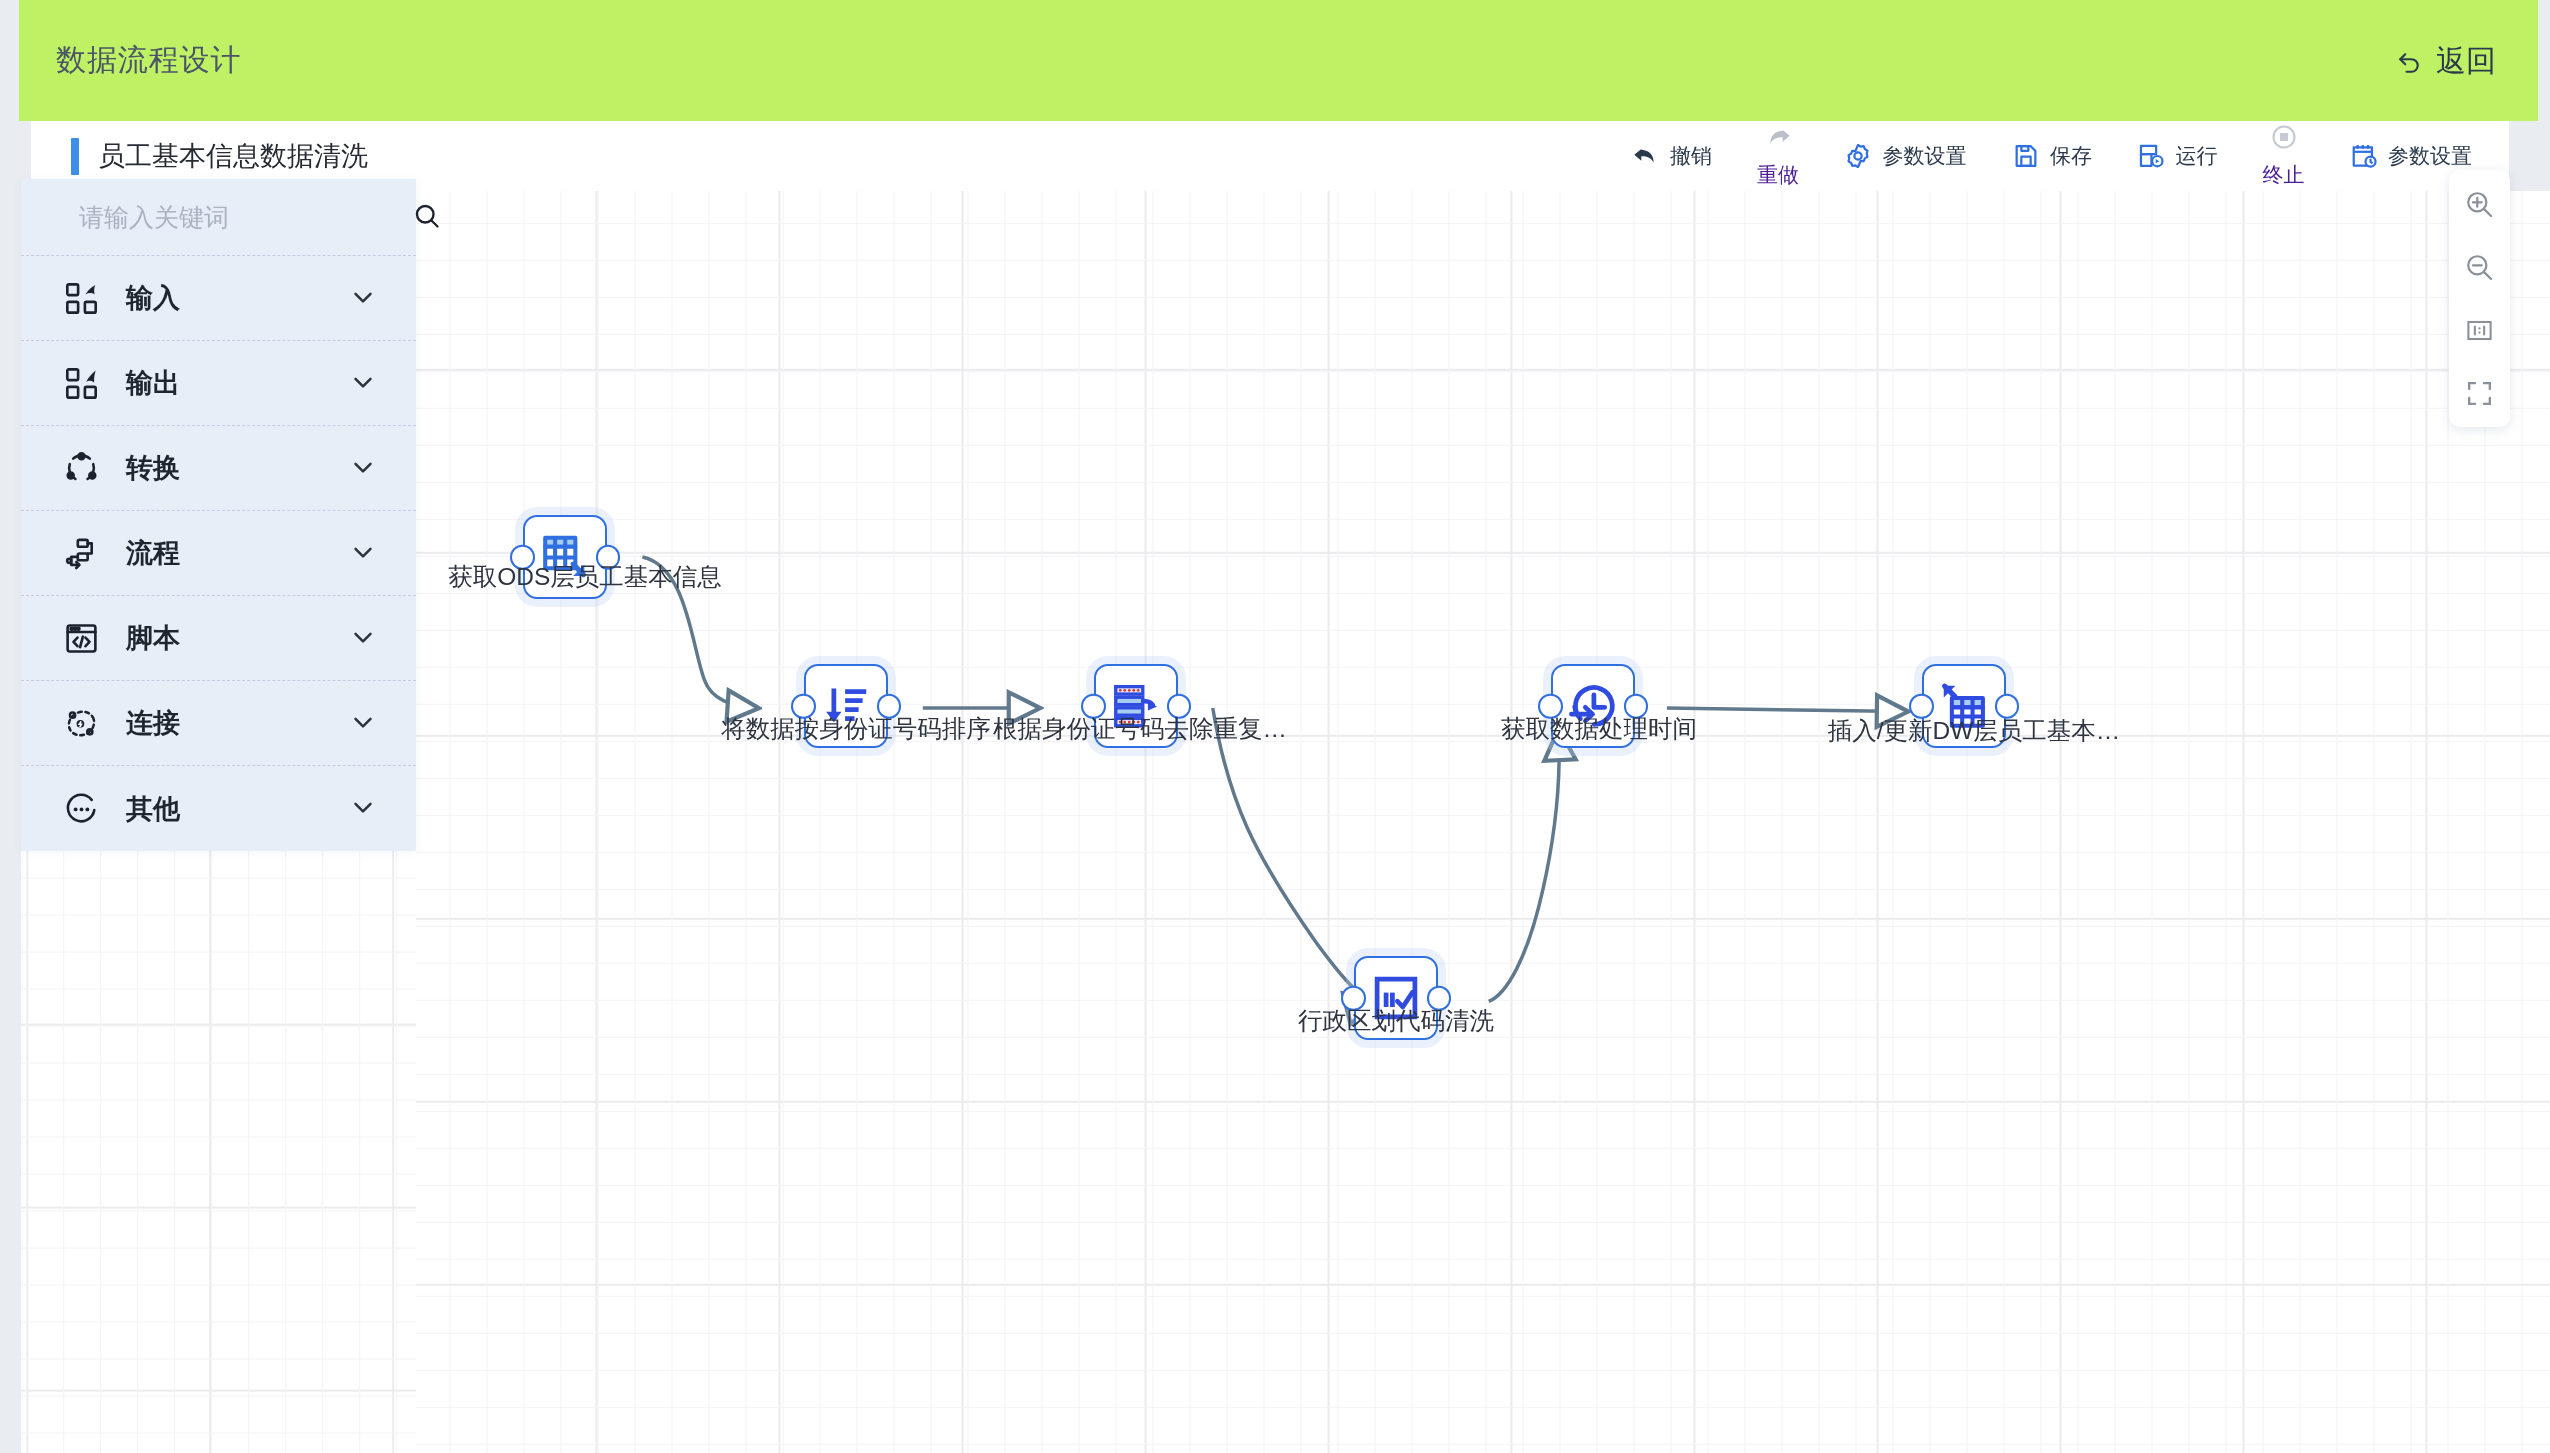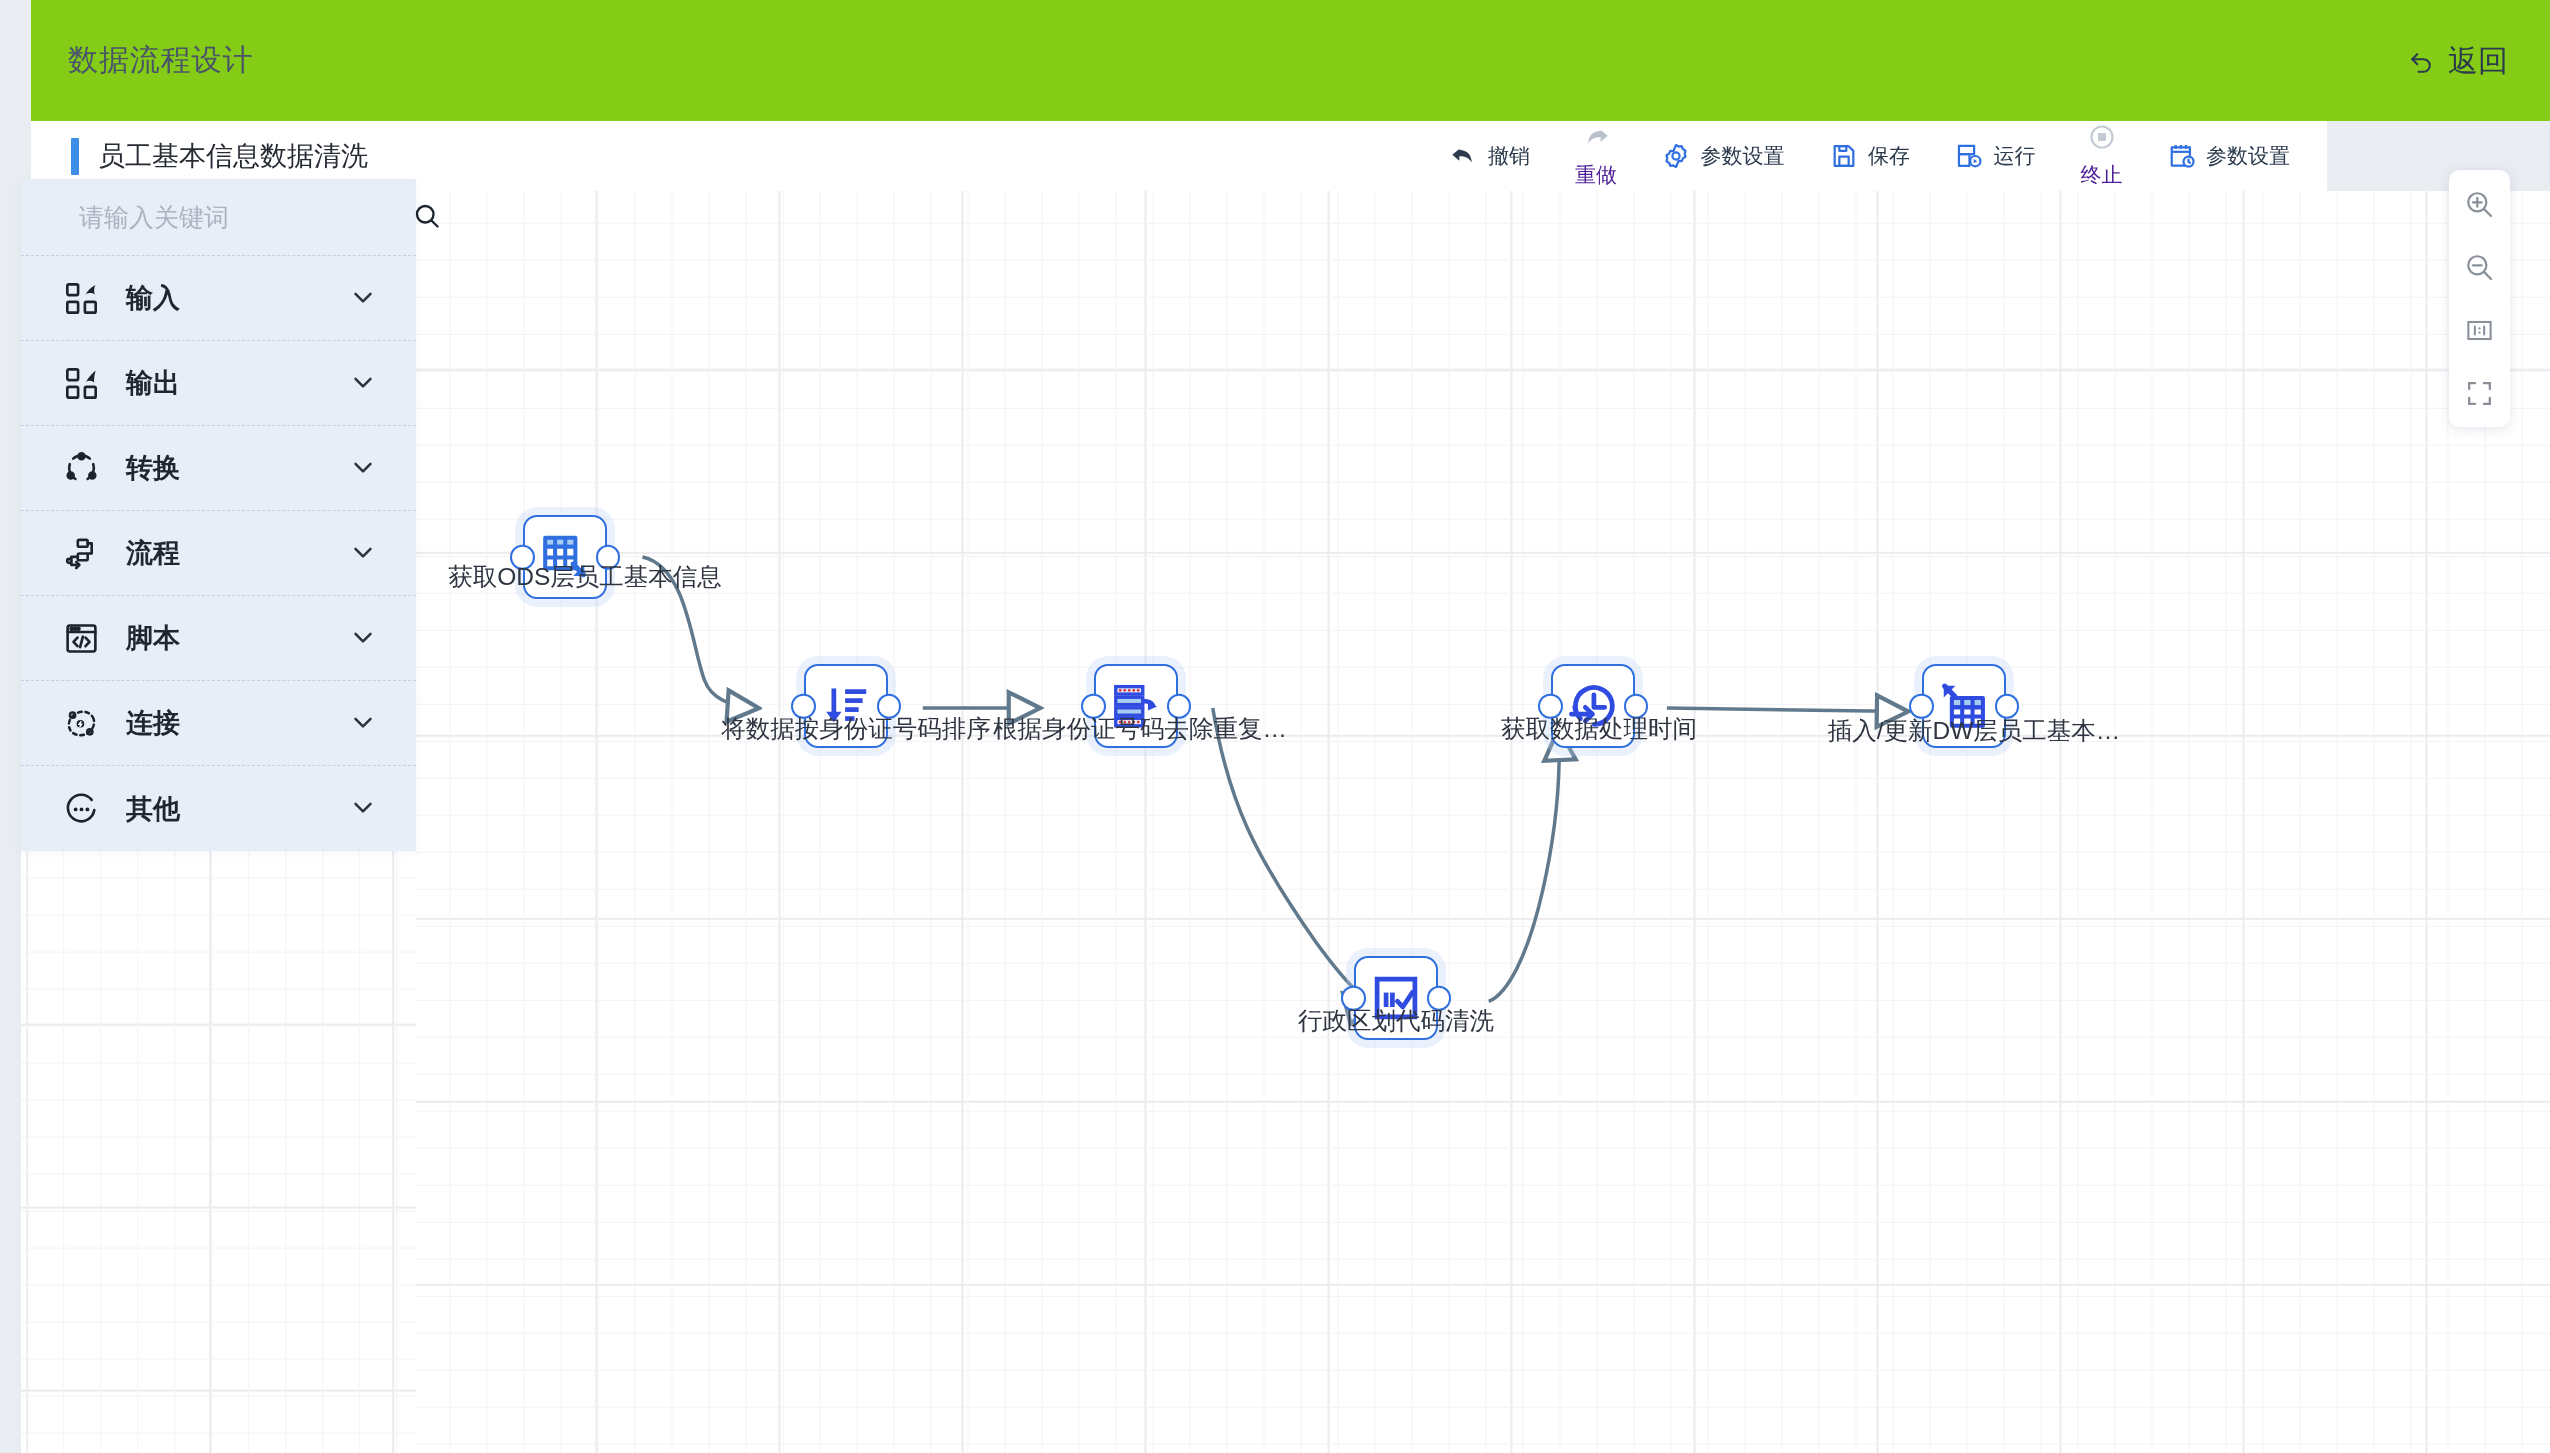--- a/index.html
+++ b/index.html
@@ -10,41 +10,41 @@
     overflow: hidden;
   }
   #app {
     position: absolute; left: 0; top: 0;
     width: 2550px; height: 1453px;
     background: #e9edf2;
   }
 
   
   .topbar {
-    position: absolute; left: 31px; top: 0;
+    position: absolute; left: 19px; top: 0;
     width: 2519px; height: 121px;
-    background: #84cc16;
+    background: #bef264;
     display: flex; align-items: center; font-family: Liberation Serif, serif;
   }
   .topbar-title {
     margin-left: 37px;
     font-size: 30px; color: #4a5568; letter-spacing: 0.9px;
   }
   .return-btn {
     position: absolute; right: 42px; top: 50%;
     transform: translateY(-50%);
     display: flex; align-items: center; gap: 12.2px;
     color: #2b3a4d; font-size: 30px; cursor: pointer;
   }
   .return-btn svg { display: block; }
 
   
   .flowbar {
     position: absolute; left: 31px; top: 121px;
-    width: 2296px; height: 70px;
+    width: 2478px; height: 70px;
     background: #ffffff;
     display: flex; align-items: center;
   }
   .flow-accent {
     width: 7.9px; height: 37px; background: #3c8ee8;
     margin-left: 40px; border-radius: 0.9px;
   }
   .flow-name {
     margin-left: 19px; font-size: 27px; color: #262b33;
   }

